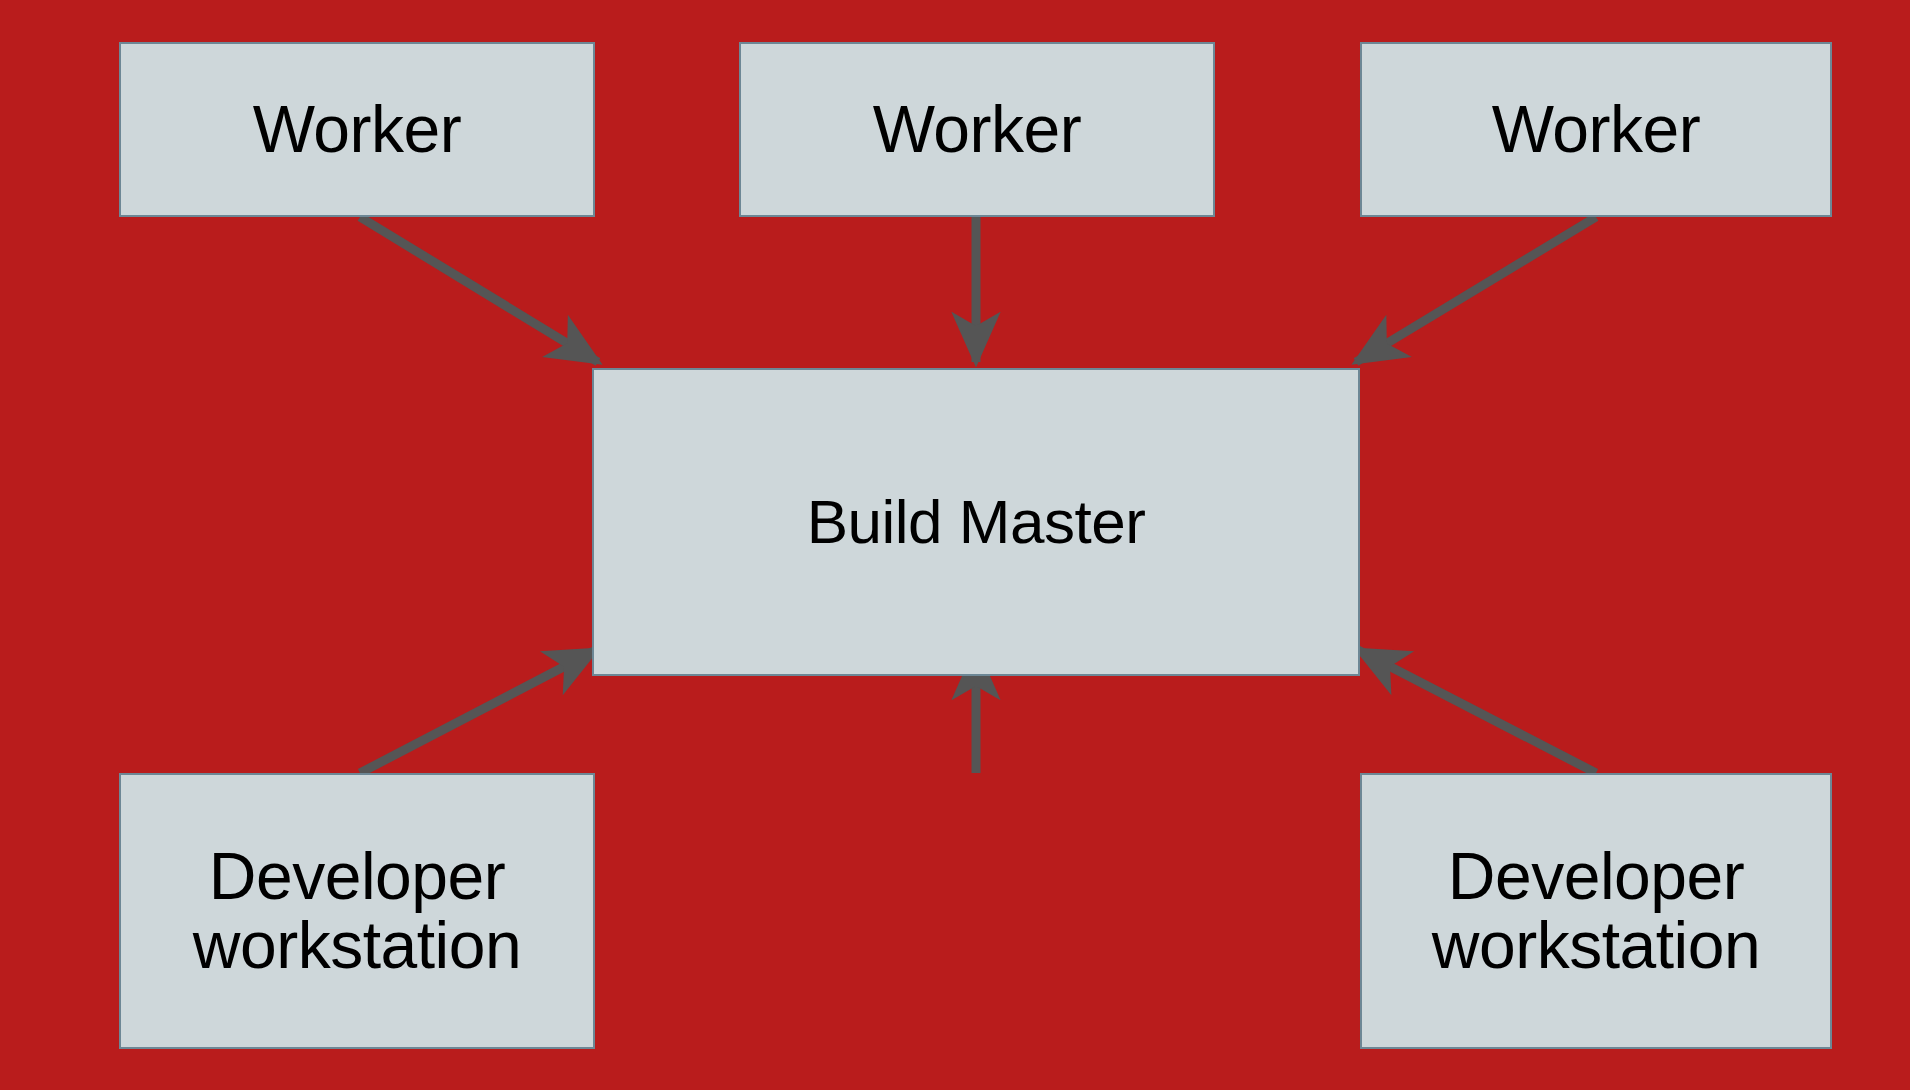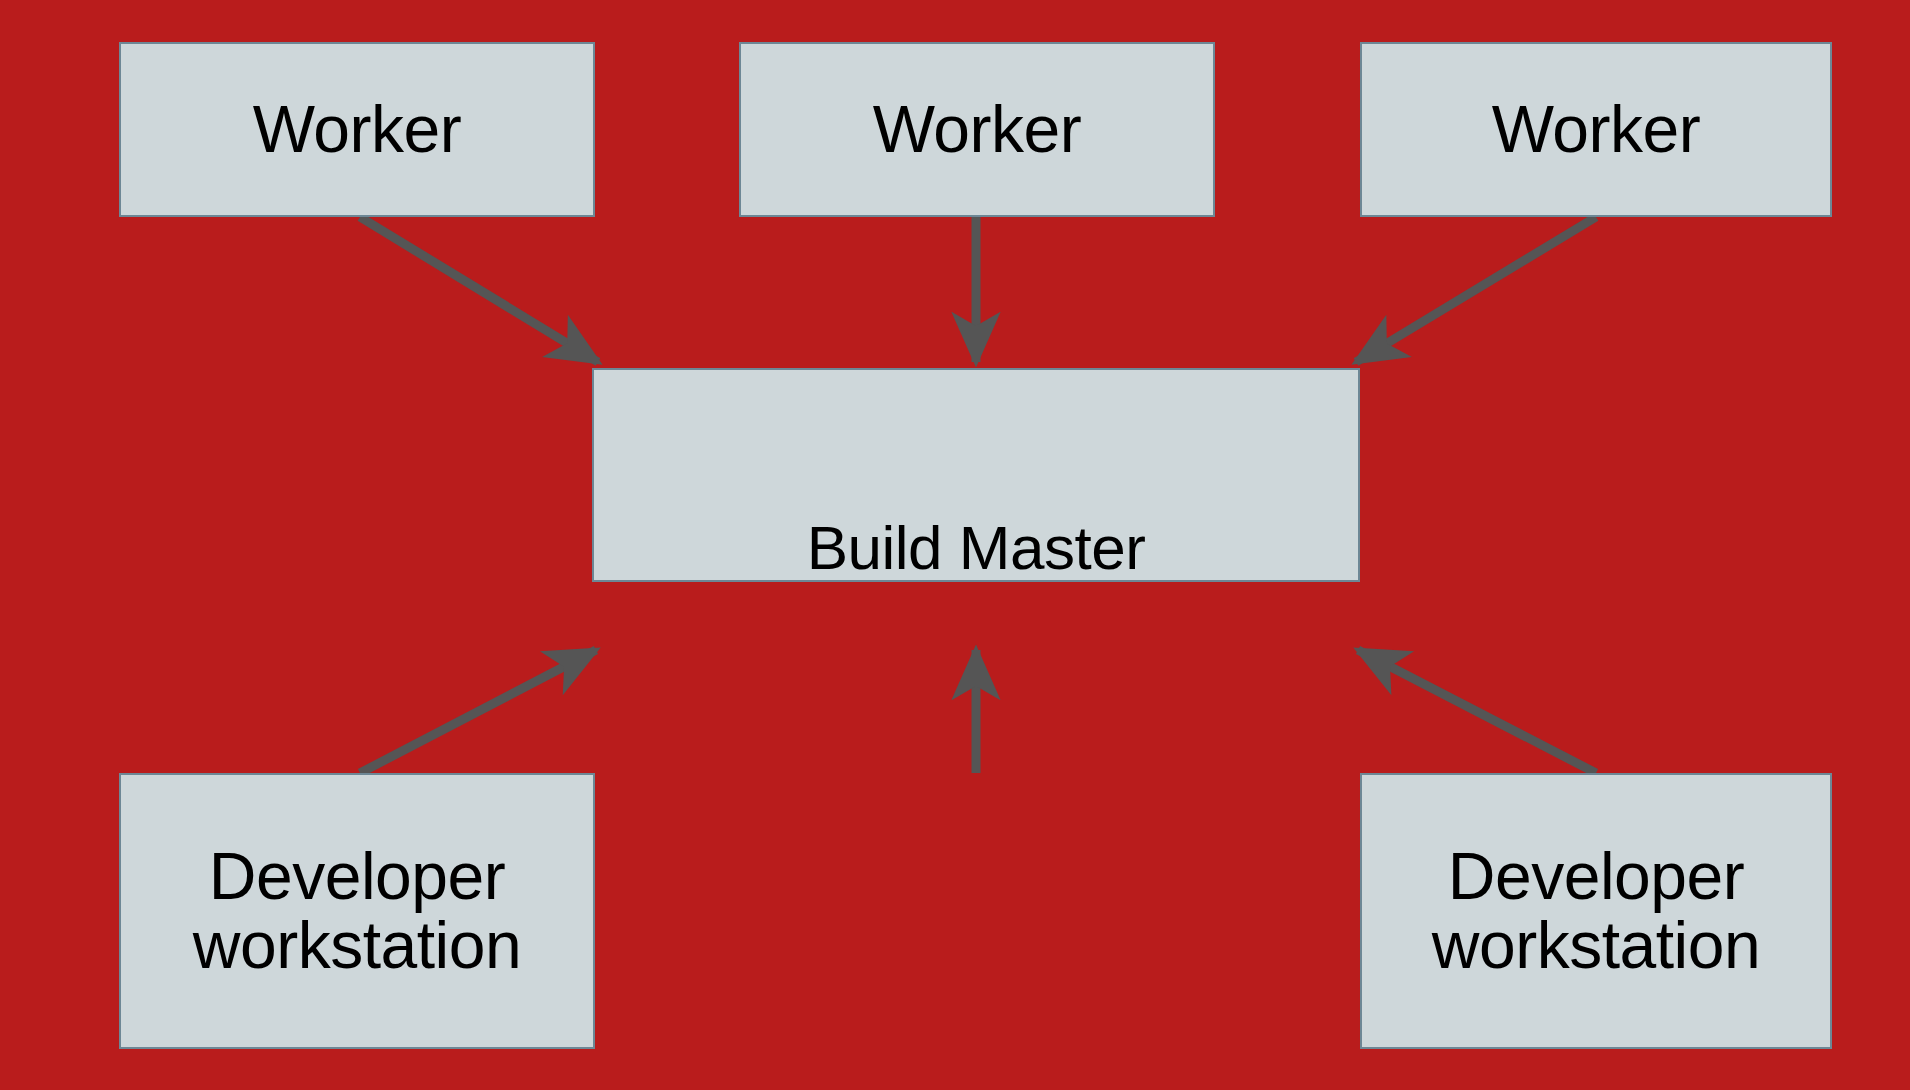--- a/index.html
+++ b/index.html
@@ -40,21 +40,21 @@
     user-select: none;
   }
   .node-label {
     display: block;
     padding: 0 10px;
   }
   
   .n-worker-1       { left: 119px;  top: 42px;  width: 476px; height: 175px; font-size: 66px; }
   .n-worker-2       { left: 739px;  top: 42px;  width: 476px; height: 175px; font-size: 66px; }
   .n-worker-3       { left: 1360px; top: 42px;  width: 472px; height: 175px; font-size: 66px; }
-  .n-build-master   { left: 592px;  top: 368px; width: 768px; height: 214px; font-size: 62px; align-items: flex-end; }
+  .n-build-master   { left: 592px;  top: 368px; width: 768px; height: 308px; font-size: 62px; }
   .n-dev-left       { left: 119px;  top: 773px; width: 476px; height: 276px; font-size: 66px; }
   .n-ci-server      { left: 739px;  top: 773px; width: 476px; height: 276px; font-size: 66px; }
   .n-dev-right      { left: 1360px; top: 773px; width: 472px; height: 276px; font-size: 66px; }
 </style>
 </head>
 <body>
 
 <div id="canvas">
 
   <svg id="edges" viewBox="0 0 1910 1090" xmlns="http://www.w3.org/2000/svg">

